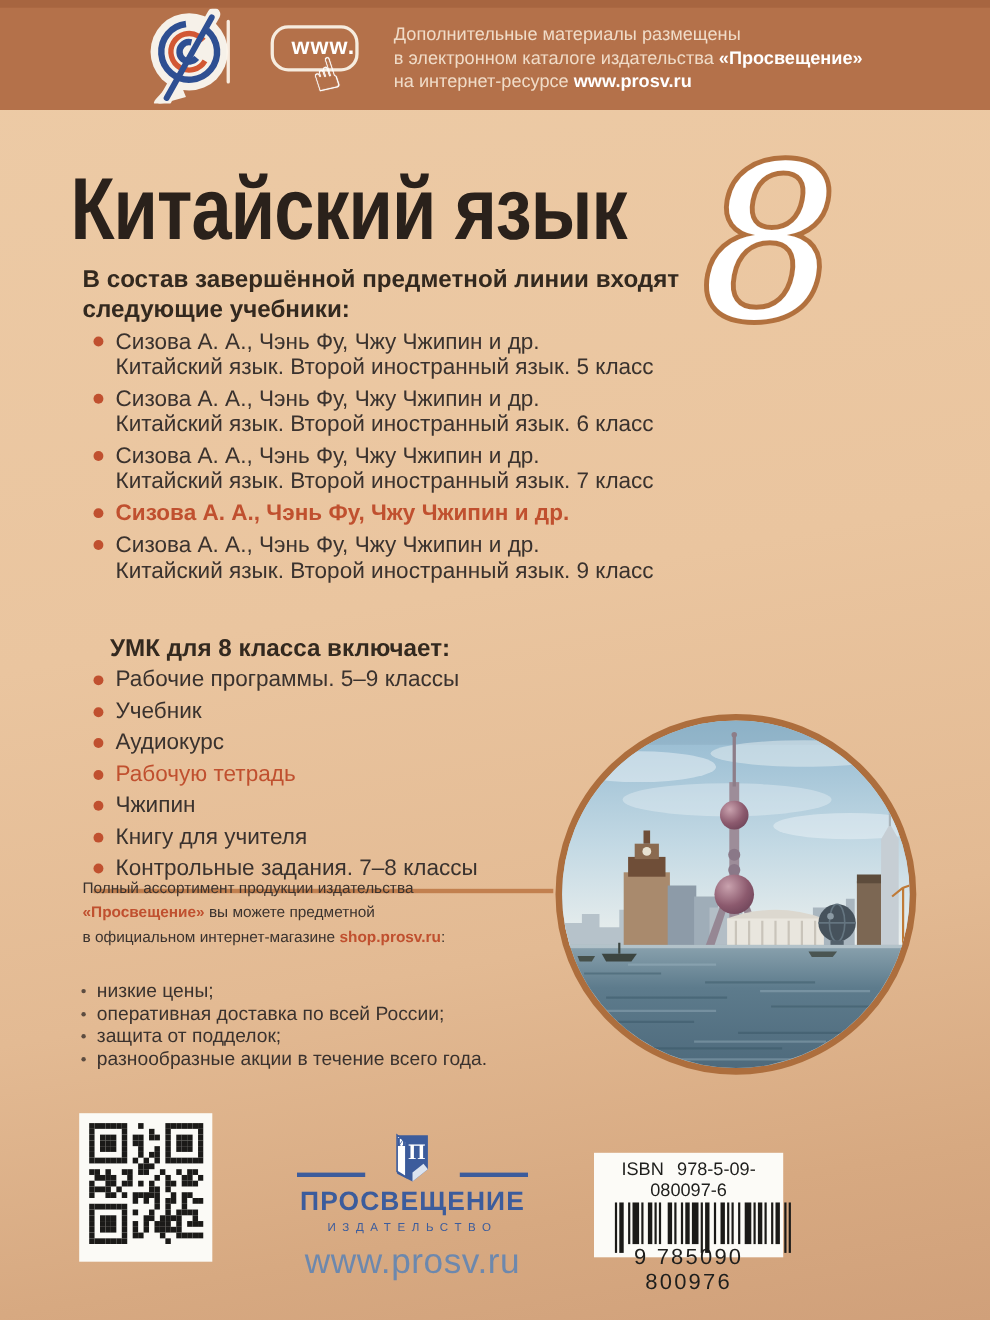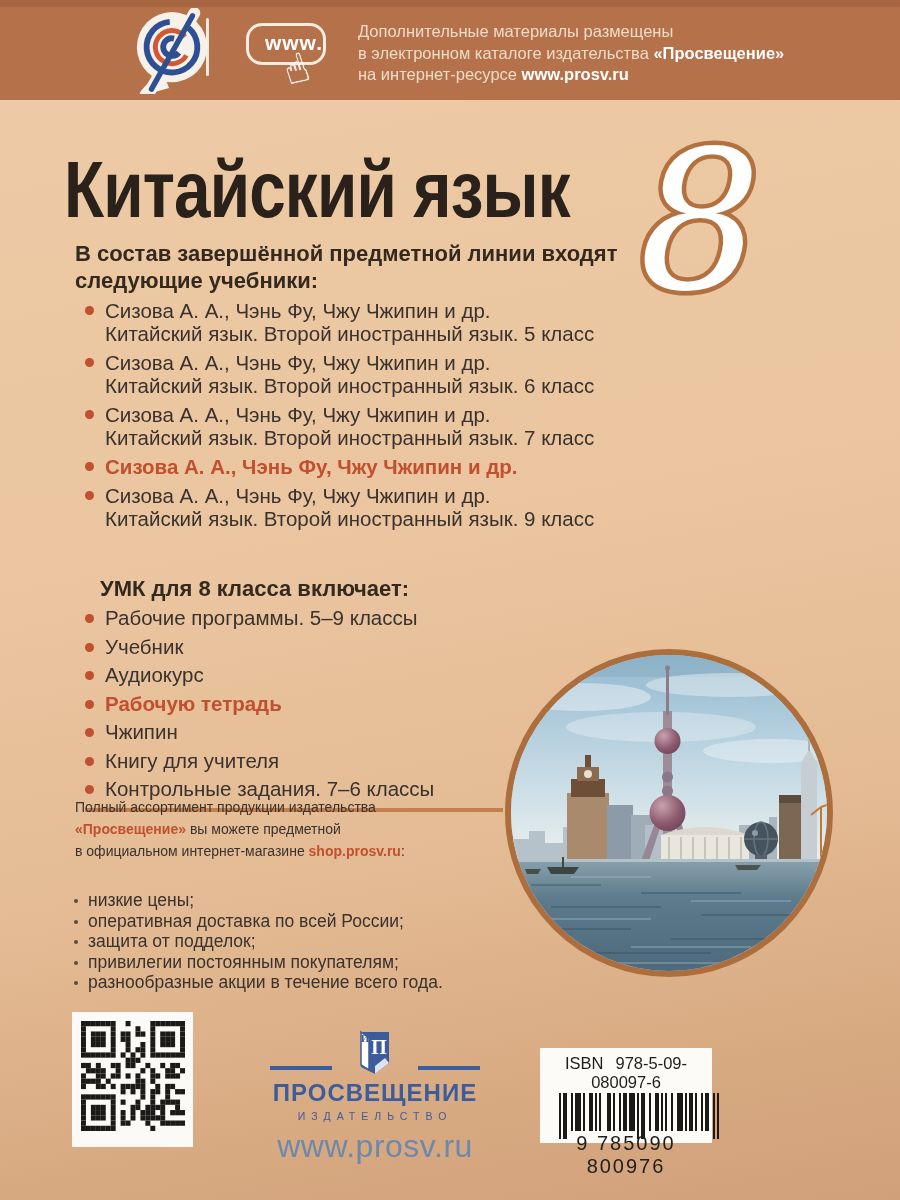--- a/index.html
+++ b/index.html
@@ -26,21 +26,21 @@
   .books{position:absolute;left:85px;top:299px;margin:0;padding:0;list-style:none;}
   .books li{position:relative;padding-left:20px;font-size:20.5px;line-height:23px;color:#3a322e;margin-bottom:6px;}
   .books li::before{content:"";position:absolute;left:0;top:7px;width:9px;height:9px;border-radius:50%;background:#c0502f;}
   .books li span{display:block;}
   .books li.hl{color:#c0502f;font-weight:bold;}
   
   .umk-heading{position:absolute;left:100px;top:576px;font-size:22px;font-weight:bold;color:#33291f;}
   .umk{position:absolute;left:85px;top:604px;margin:0;padding:0;list-style:none;}
   .umk li{position:relative;padding-left:20px;font-size:20.5px;line-height:28.5px;color:#3a322e;}
   .umk li::before{content:"";position:absolute;left:0;top:10px;width:9px;height:9px;border-radius:50%;background:#c0502f;}
-  .umk li.hl{color:#c0502f;font-weight:bold;}
+  .umk li.hl{color:#c0502f;font-weight:normal;}
   
   .divider{position:absolute;left:85px;top:808px;width:418px;height:4px;background:#c2804f;}
   .shop-text{position:absolute;left:75px;top:796px;font-size:14px;line-height:22px;color:#3a322e;}
   .shop-text b{color:#c0502f;}
   .benefits{position:absolute;left:72px;top:890px;margin:0;padding:0;list-style:none;}
   .benefits li{position:relative;padding-left:16px;font-size:17.5px;line-height:20.6px;color:#3a322e;}
   .benefits li::before{content:"";position:absolute;left:2px;top:9px;width:4px;height:4px;border-radius:50%;background:#5c4c40;}
   
   .photo{position:absolute;left:505px;top:649px;width:316px;height:316px;border:6px solid #ad6e3d;border-radius:50%;
     overflow:hidden;background:#bcd3de;}
@@ -117,34 +117,33 @@
   </ul>
 
   <div class="umk-heading">УМК для 8 класса включает:</div>
   <ul class="umk">
     <li>Рабочие программы. 5–9 классы</li>
     <li>Учебник</li>
     <li>Аудиокурс</li>
     <li class="hl">Рабочую тетрадь</li>
     <li>Чжипин</li>
     <li>Книгу для учителя</li>
-    <li>Контрольные задания. 7–6 классы</li>
+    <li>Контрольные задания. 7–8 классы</li>
   </ul>
 
   <div class="divider"></div>
   <div class="shop-text">
     <span>Полный ассортимент продукции издательства</span><br>
     <b>«Просвещение»</b><span> вы можете предметной</span><br>
     <span>в официальном интернет-магазине </span><b>shop.prosv.ru</b><span>:</span>
   </div>
   <ul class="benefits">
     <li>низкие цены;</li>
     <li>оперативная доставка по всей России;</li>
     <li>защита от подделок;</li>
-    <li>привилегии постоянным покупателям;</li>
     <li>разнообразные акции в течение всего года.</li>
   </ul>
 
   <div class="photo">
     <svg width="316" height="316" viewBox="0 0 316 316">
       <defs>
         <linearGradient id="sky" x1="0" y1="0" x2="0" y2="1">
           <stop offset="0" stop-color="#93b9d0"></stop>
             <stop offset=".55" stop-color="#c3d9e4"></stop>
             <stop offset="1" stop-color="#ecf0ee"></stop>

